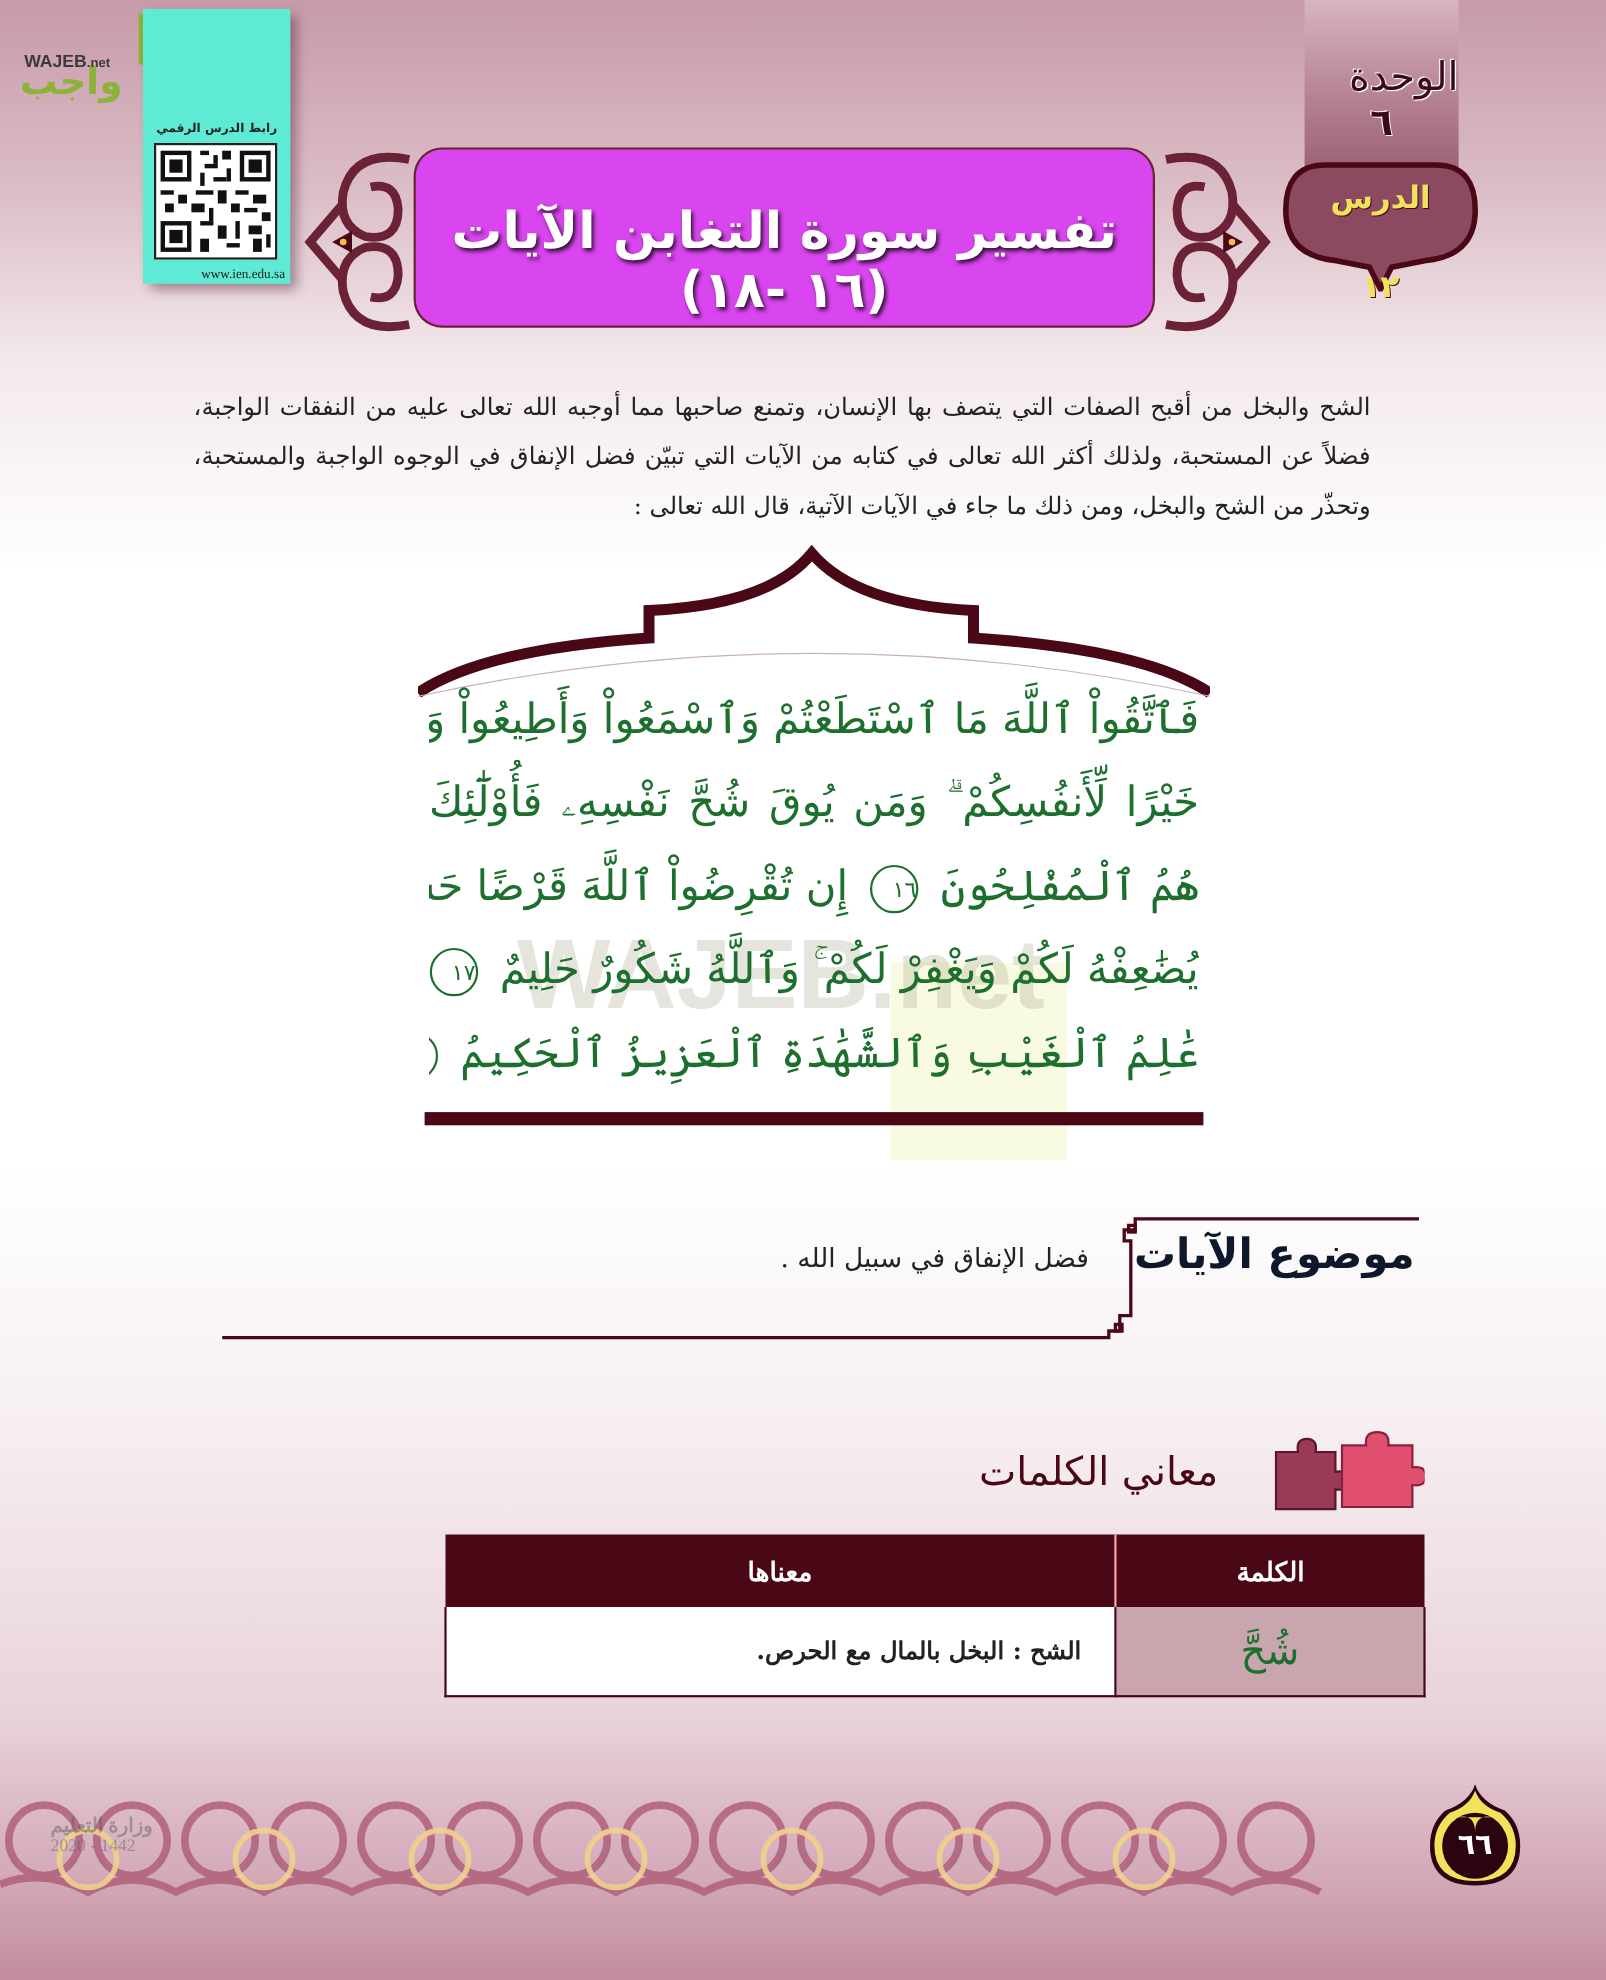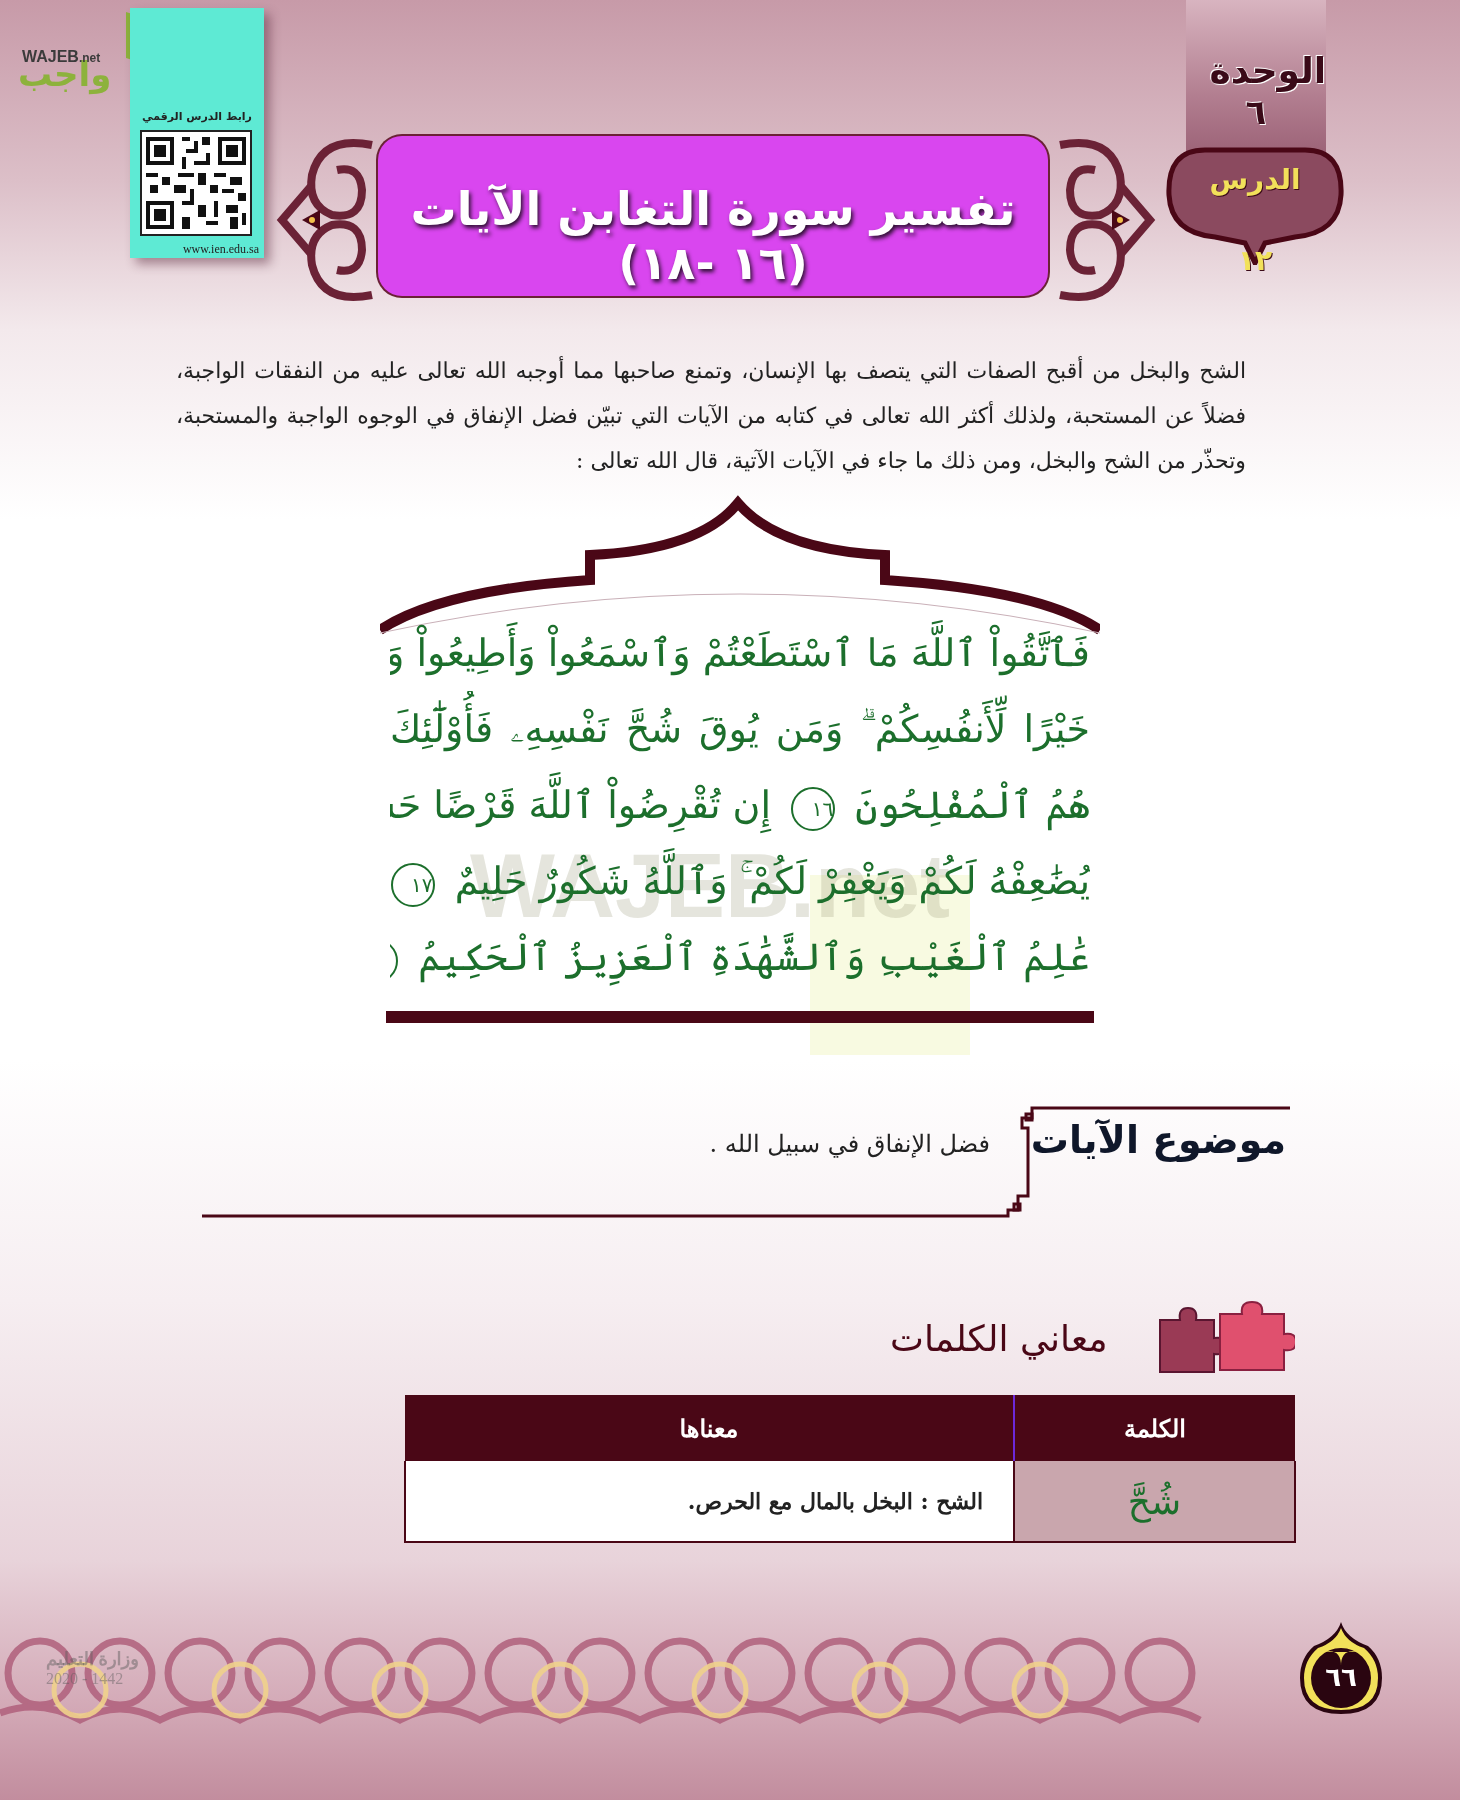--- a/index.html
+++ b/index.html
@@ -16,21 +16,21 @@
   .logo-en{position:absolute;left:12px;top:40px;font-size:16px;font-weight:bold;color:#3b3b3b;font-family:"Liberation Sans",sans-serif;}
   .logo-en small{font-size:12px;}
   .book{position:absolute;left:108px;top:2px;}
   
   .qr-card{left:130px;top:8px;width:134px;height:250px;background:#5eead4;box-shadow:6px 6px 10px rgba(80,30,50,.45);}
   .qr-label{position:absolute;top:102px;left:0;right:0;text-align:center;font-size:11px;font-weight:bold;color:#222;}
   .qr-box{position:absolute;top:122px;left:10px;width:112px;height:106px;border:2px solid #222;box-sizing:border-box;background:#fff;}
   .qr-url{position:absolute;top:234px;left:0;right:0;text-align:center;font-size:12px;color:#222;font-family:"Liberation Serif",serif;direction:ltr;padding-left:48px;}
   
   .unit-ribbon{left:1186px;top:0;width:140px;height:160px;background:linear-gradient(to bottom,#d8b4c0,#b27e90 60%,#9a6075);}
-  .unit-label{position:absolute;top:50px;left:0;right:0;text-align:center;font-size:36px;font-weight:bold;color:#3a0a18;text-shadow:0 0 2px #fff,1px 1px 0 #fff,-1px -1px 0 #fff;padding-left:44px;}
+  .unit-label{position:absolute;top:50px;left:0;right:0;text-align:center;font-size:36px;font-weight:normal;color:#3a0a18;text-shadow:0 0 2px #fff,1px 1px 0 #fff,-1px -1px 0 #fff;padding-left:44px;}
   .unit-num{position:absolute;top:92px;left:0;right:0;text-align:center;font-size:34px;font-weight:bold;color:#3a0a18;text-shadow:1px 1px 0 #fff,-1px -1px 0 #fff;}
   .lesson-badge{left:1165px;top:145px;width:180px;height:120px;}
   .lesson-label{position:absolute;top:18px;left:0;right:0;text-align:center;font-size:28px;font-weight:bold;color:#f2e15a;text-shadow:1px 1px 0 #3a0a18;}
   .lesson-num{position:absolute;top:55px;left:0;right:0;text-align:center;font-size:28px;font-weight:bold;color:#f2e15a;text-shadow:1px 1px 0 #3a0a18;margin-top:44px;}
   
   .title-banner{left:378px;top:136px;width:670px;height:160px;background:#d946ef;border-radius:24px;box-shadow:0 0 0 2px #6b2236;}
   .title-text{position:absolute;top:46px;left:0;right:0;text-align:center;font-size:46px;font-weight:bold;color:#fff;text-shadow:2px 3px 4px rgba(0,0,0,.8);}
   .ornament{top:125px;}
   
   .intro{left:176px;top:348px;width:1070px;font-size:22px;line-height:45px;color:#222;text-align:justify;text-align-last:right;font-family:"DejaVu Serif",serif;}
@@ -45,21 +45,21 @@
   .watermark-book{position:absolute;left:430px;top:380px;width:160px;height:180px;background:rgba(235,240,170,.35);}
   
   .topic{left:200px;top:1100px;width:1090px;height:120px;}
   .topic-title{position:absolute;right:4px;top:18px;font-size:38px;font-weight:bold;color:#0f172a;}
   .topic-text{position:absolute;right:300px;top:30px;font-size:24px;color:#222;font-family:"DejaVu Serif",serif;}
   
   .meanings-title{left:890px;top:1318px;font-size:36px;color:#4a0716;}
   .puzzle{left:1150px;top:1300px;}
   .vocab-table{left:404px;top:1395px;width:892px;border-collapse:collapse;direction:rtl;}
   .vocab-table th{background:#4a0716;color:#fff;font-size:24px;height:64px;font-weight:bold;font-family:"DejaVu Serif",serif;}
-  .vocab-table th.word-col{width:278px;border-left:2px solid #6d28d9;margin-top:11px;}
+  .vocab-table th.word-col{width:278px;border-left:2px solid #fca5a5;margin-top:11px;}
   .vocab-table td{height:78px;font-size:22px;border:2px solid #4a0716;border-top:none;}
   .vocab-table td.word-cell{background:#c9a6ad;text-align:center;color:#1c6f2c;font-size:36px;font-family:"DejaVu Serif",serif;}
   .vocab-table td.meaning-cell{background:#fff;padding-right:30px;font-weight:bold;color:#222;font-family:"DejaVu Serif",serif;padding-left:22px;}
   
   .footer-border{left:0;top:1628px;width:1460px;height:110px;}
   .ministry{left:46px;top:1648px;width:160px;direction:ltr;color:rgba(90,90,90,.45);font-family:Liberation Serif, serif;}
   .ministry .m-name{font-size:18px;font-weight:bold;direction:rtl;text-align:left;}
   .ministry .m-year{font-size:16px;}
   .page-num{left:1298px;top:1618px;width:86px;height:100px;}
   .page-num-text{position:absolute;top:44px;left:0;right:0;text-align:center;font-size:26px;font-weight:bold;color:#fff;}

